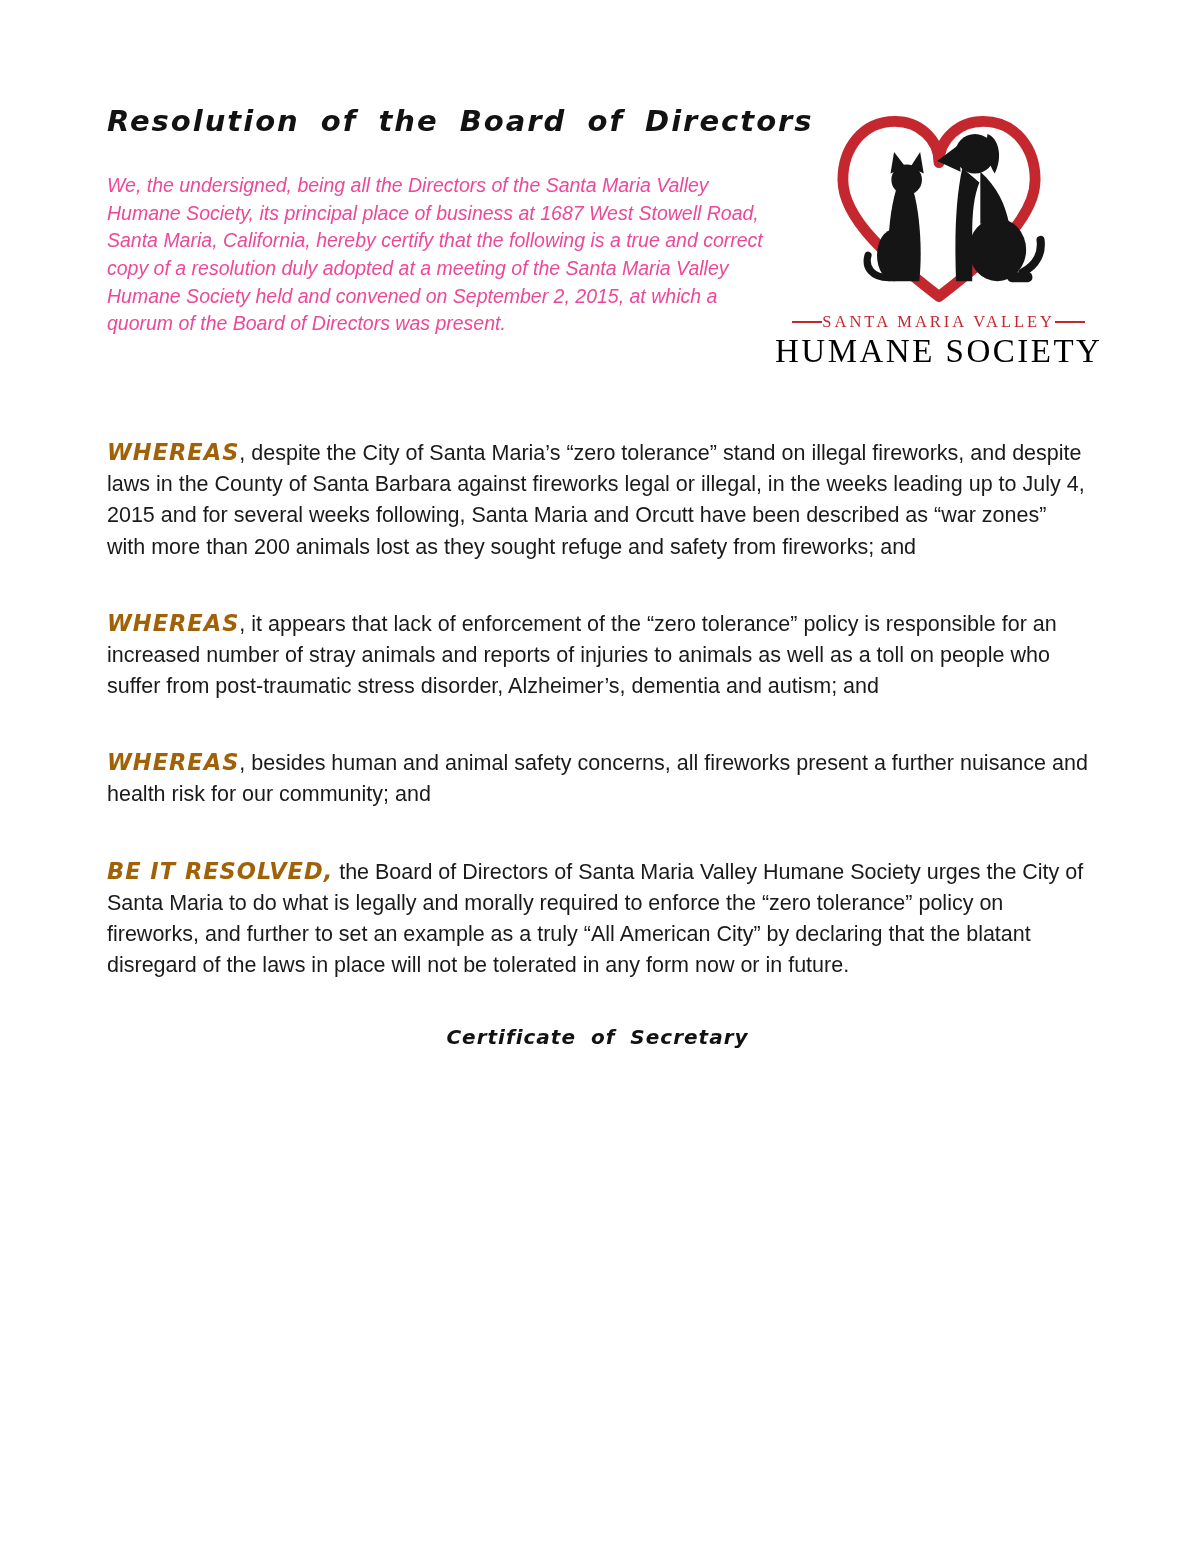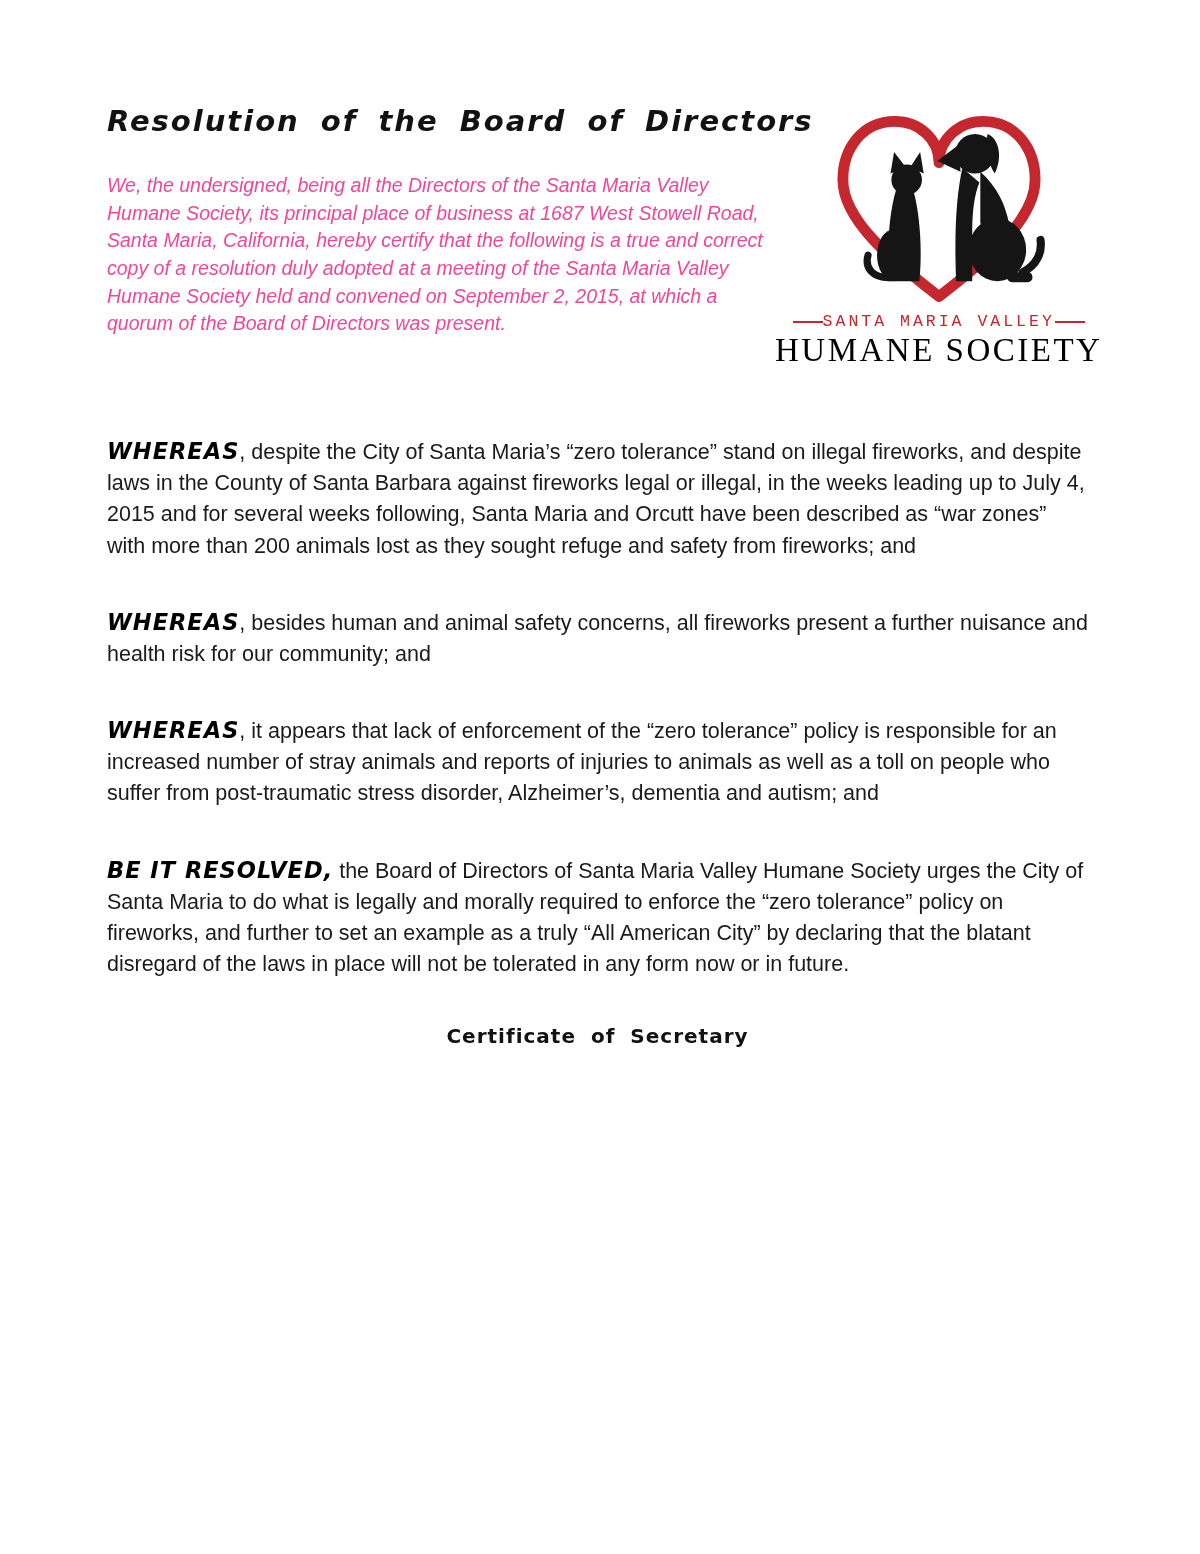--- a/index.html
+++ b/index.html
@@ -47,21 +47,21 @@
     width:330px;
     display:flex;
     flex-direction:column;
     align-items:center;
     margin-top:-6px;
   }
   .logo svg { display:block; }
   .logo-tagline {
     display:flex;
     align-items:center;
-    font-family:Liberation Mono, monospace;
+    font-family:Liberation Serif, serif;
     font-size:16.5px;
     letter-spacing:3px;
     color:#c4272e;
     white-space:nowrap;
     margin-top:2px;
   }
   .tagline-dash {
     width:30px;
     height:2px;
     background:#c4272e;
@@ -82,26 +82,27 @@
     line-height:1.45;
     color:#1a1a1a;
     margin-bottom:44px;
   }
   .lead {
     font-family:"DejaVu Sans", sans-serif;
     font-style:italic;
     font-weight:bold;
     font-size:22.5px;
     letter-spacing:1px;
-    color:#000000;
+    color:#a16207;
   }
   .footer {
     text-align:center;
     margin-top:22px;
     font-family:"DejaVu Sans", sans-serif;
+    font-style:italic;
     font-weight:bold;
     font-size:20px;
     letter-spacing:1px;
     word-spacing:7px;
     color:#121212;
   }
 </style>
 </head>
 <body>
 
@@ -143,23 +144,23 @@
         <span>SANTA MARIA VALLEY</span>
         <span class="tagline-dash"></span>
       </div>
       <div class="logo-name">HUMANE SOCIETY</div>
     </div>
   </div>
 
   <div class="content">
     <p class="para"><span class="lead">WHEREAS</span><span>, despite the City of Santa Maria’s “zero tolerance” stand on illegal fireworks, and despite laws in the County of Santa Barbara against fireworks legal or illegal, in the weeks leading up to July 4, 2015 and for several weeks following, Santa Maria and Orcutt have been described as “war zones” with more than 200 animals lost as they sought refuge and safety from fireworks; and</span></p>
 
+    <p class="para"><span class="lead">WHEREAS</span><span>, it appears that lack of enforcement of the “zero tolerance” policy is responsible for an increased number of stray animals and reports of injuries to animals as well as a toll on people who suffer from post-traumatic stress disorder, Alzheimer’s, dementia and autism; and</span></p>
+
     <p class="para"><span class="lead">WHEREAS</span><span>, besides human and animal safety concerns, all fireworks present a further nuisance and health risk for our community; and</span></p>
-
-    <p class="para"><span class="lead">WHEREAS</span><span>, it appears that lack of enforcement of the “zero tolerance” policy is responsible for an increased number of stray animals and reports of injuries to animals as well as a toll on people who suffer from post-traumatic stress disorder, Alzheimer’s, dementia and autism; and</span></p>
 
 
 
 
     <p class="para"><span class="lead">BE IT RESOLVED,</span><span> the Board of Directors of Santa Maria Valley Humane Society urges the City of Santa Maria to do what is legally and morally required to enforce the “zero tolerance” policy on fireworks, and further to set an example as a truly “All American City” by declaring that the blatant disregard of the laws in place will not be tolerated in any form now or in future.</span></p>
   </div>
 
   <div class="footer">Certificate of Secretary</div>
 
 </div>

